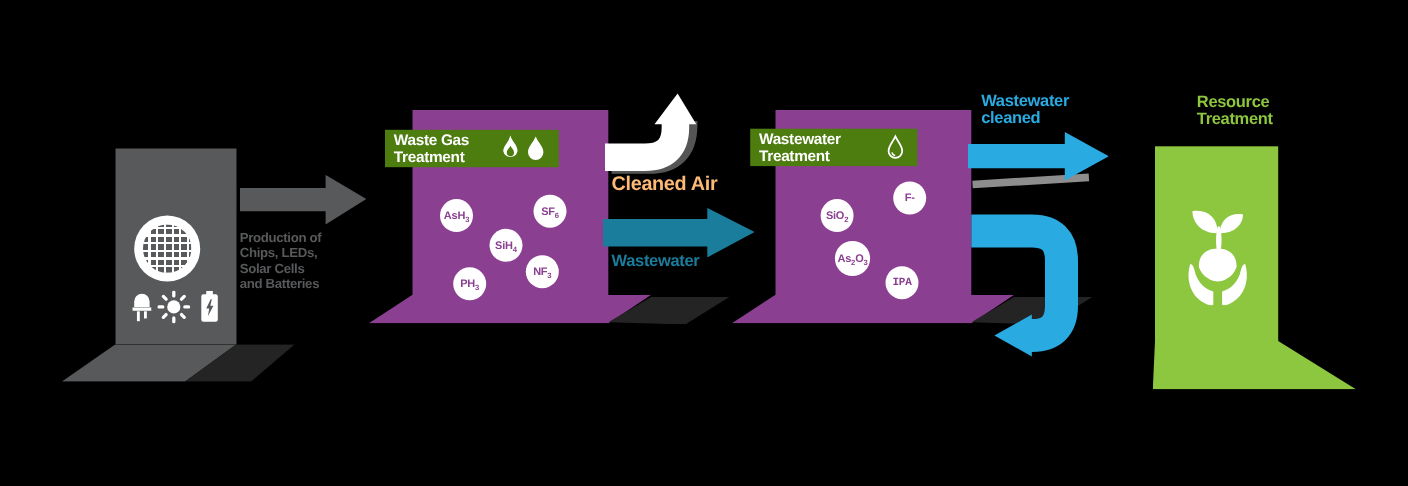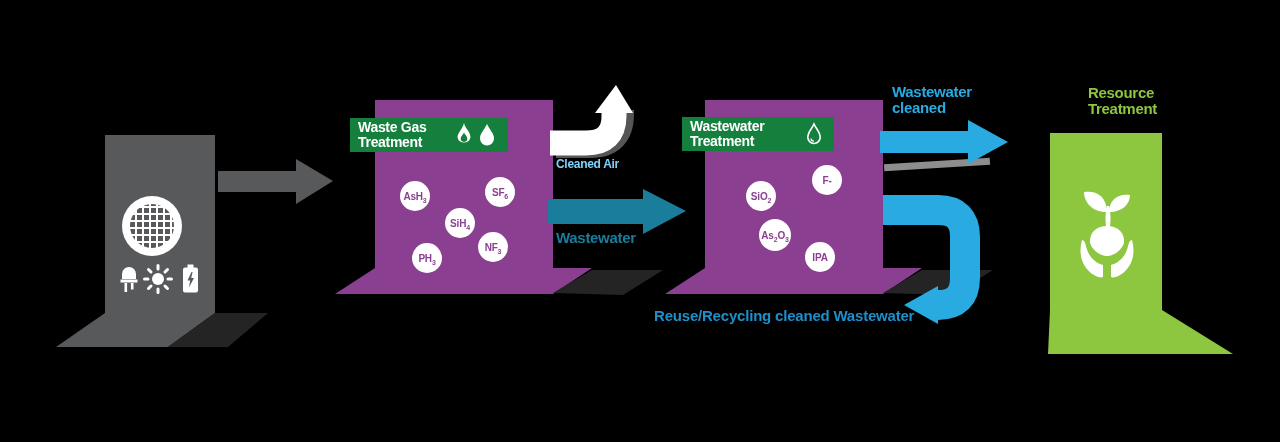--- a/index.html
+++ b/index.html
@@ -22,51 +22,51 @@
     clip-path:polygon(40px 0,257px 0,218px 26px,0 26px);}
   #wgt-shadow{left:553px;top:270px;width:112px;height:25px;background:#242424;
     clip-path:polygon(39px 0,110px 0,70px 25px,0 23px);}
   #wwt-floor{left:665px;top:268px;width:260px;height:26px;background:#8A3F91;
     clip-path:polygon(40px 0,257px 0,218px 26px,0 26px);}
   #wwt-shadow{left:883px;top:270px;width:112px;height:25px;background:#242424;
     clip-path:polygon(39px 0,110px 0,70px 25px,0 23px);}
   #green-floor{left:1048px;top:310px;width:185px;height:44px;background:#8DC63F;
     clip-path:polygon(2px 0,114px 0,185px 44px,0 44px);}
   
-  .band{position:absolute;height:34px;background:#15803d;color:#fff;}
+  .band{position:absolute;height:34px;background:#4d7c0f;color:#fff;}
   #wgt-band{left:350px;top:118px;width:158px;}
   #wwt-band{left:682px;top:117px;width:152px;}
   .band .bt{position:absolute;left:8px;top:2px;font-size:14px;line-height:15px;font-weight:bold;
     letter-spacing:-0.3px;white-space:nowrap;}
   .band svg{position:absolute;top:5px;}
   
   .chem{position:absolute;width:30px;height:30px;border-radius:50%;background:#fff;color:#8A3F91;
     display:flex;align-items:center;justify-content:center;font-size:10px;font-weight:bold;
     letter-spacing:-0.2px;}
   .chem sub{font-size:7px;line-height:0;}
   #c-ash{left:400px;top:181px;}  #c-sf{left:485px;top:177px;}
   #c-sih{left:445px;top:208px;}  #c-nf{left:478px;top:232px;}
   #c-ph{left:412px;top:243px;}
   #c-sio{left:746px;top:181px;}  #c-f{left:812px;top:165px;}
   #c-aso{left:759px;top:219px;width:32px;height:32px;}
-  #c-ipa{left:805px;top:242px;}
+  #c-ipa{left:805px;top:242px;font-family:Liberation Mono, monospace;}
   
   .blockarrow{position:absolute;}
   #arrow-fab{left:218px;top:159px;width:115px;height:45px;background:#58595B;
     clip-path:polygon(0 12px,78px 12px,78px 0,115px 22px,78px 45px,78px 33px,0 33px);}
   #arrow-ww{left:548px;top:189px;width:138px;height:45px;background:#1A7D9C;
     clip-path:polygon(0 10px,95px 10px,95px 0,138px 22px,95px 45px,95px 35px,0 35px);}
   #arrow-clean{left:880px;top:120px;width:128px;height:44px;background:#29ABE2;
     clip-path:polygon(0 11px,88px 11px,88px 0,128px 22px,88px 44px,88px 33px,0 33px);}
   #arrow-clean-shadow{left:884px;top:161px;width:106px;height:7px;background:#8d8d8d;
     transform:rotate(-3.5deg);}
   
   .lbl{position:absolute;font-weight:bold;letter-spacing:-0.3px;white-space:nowrap;}
   #fab-label{left:218px;top:209px;color:#58595B;font-size:12px;line-height:14px;font-weight:bold;}
-  #lbl-air{left:556px;top:157px;color:#7dd3fc;font-size:12px;}
+  #lbl-air{left:556px;top:157px;color:#fdba74;font-size:18px;}
   #lbl-wastewater{left:556px;top:229px;color:#1A7D9C;font-size:15px;}
   #lbl-wwcleaned{left:892px;top:84px;color:#29ABE2;font-size:15px;line-height:16px;}
   #lbl-resource{left:1052px;top:85px;color:#8DC63F;font-size:15px;line-height:16px;margin-left:36px;}
   #lbl-reuse{left:654px;top:307px;color:#1E8FCB;font-size:15px;letter-spacing:-0.2px;}
   
   #wafer{left:122px;top:196px;width:60px;height:60px;border-radius:50%;background:#fff;
     display:flex;align-items:center;justify-content:center;}
   #wafer .grid{width:44px;height:44px;border-radius:50%;background-color:#58595B;
     background-image:repeating-linear-gradient(0deg,transparent 0 5px,#fff 5px 7px),
                      repeating-linear-gradient(90deg,transparent 0 5px,#fff 5px 7px);}
@@ -110,20 +110,26 @@
       </g>
     </svg>
     <svg class="fabicon" style="left:77px;top:129px;" width="17" height="29" viewBox="0 0 17 29">
       <rect x="5.5" y="0.5" width="6" height="4" fill="#fff"></rect>
       <rect x="1" y="3.5" width="15" height="25" rx="2" fill="#fff"></rect>
       <path fill="#58595B" d="M9.5 8 L5.5 16.5 H8.2 L7 23.5 L12 14 H9.2 L10.6 8 Z"></path>
     </svg>
   </div>
 
   <div class="blockarrow" id="arrow-fab"></div>
+  <div id="fab-label" class="lbl">
+    <div>Production of</div>
+    <div>Chips, LEDs,</div>
+    <div>Solar Cells</div>
+    <div>and Batteries</div>
+  </div>
 
   <div class="box" id="wgt-box">
     <div class="chem" id="c-ash" style="left:25px;top:81px;">
       <span><span>AsH</span><sub>3</sub></span>
     </div>
     <div class="chem" id="c-sf" style="left:110px;top:77px;">
       <span><span>SF</span><sub>6</sub></span>
     </div>
     <div class="chem" id="c-sih" style="left:70px;top:108px;">
       <span><span>SiH</span><sub>4</sub></span>
@@ -182,21 +188,20 @@
   <div class="blockarrow" id="arrow-clean"></div>
 
   <div id="lbl-wwcleaned" class="lbl">
     <div>Wastewater</div>
     <div>cleaned</div>
   </div>
   <div id="lbl-resource" class="lbl">
     <div>Resource</div>
     <div>Treatment</div>
   </div>
-  <div id="lbl-reuse" class="lbl">Reuse/Recycling cleaned Wastewater</div>
 
   <div class="box" id="green-box">
     <svg class="abs" style="left:18px;top:55px;" width="78" height="100" viewBox="0 0 78 100">
       <g fill="#fff">
         <path d="M39 45 C37 34 37 26 39 18 L41 18 C43 26 43 34 41 45 Z"></path>
         <path d="M38 24 C24 24 16 14 16 4 C30 2 38 10 39 22 Z"></path>
         <path d="M41 22 C42 12 50 5 62 7 C62 16 54 24 42 24 Z"></path>
         <path d="M39 38 C50 38 57 45 56 55 C53 64 44 68 39 68 C34 68 25 64 22 55 C21 45 28 38 39 38 Z"></path>
         <path d="M14 52 C10 66 14 80 26 87 C29 89 33 90 35 89 L35 77 C27 75 20 68 18 58 C17 54 16 52 14 52 Z"></path>
         <path d="M64 52 C68 66 64 80 52 87 C49 89 45 90 43 89 L43 77 C51 75 58 68 60 58 C61 54 62 52 64 52 Z"></path>

